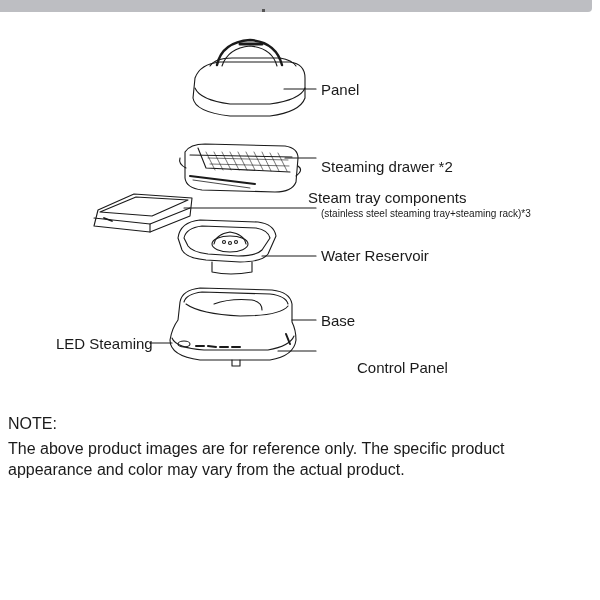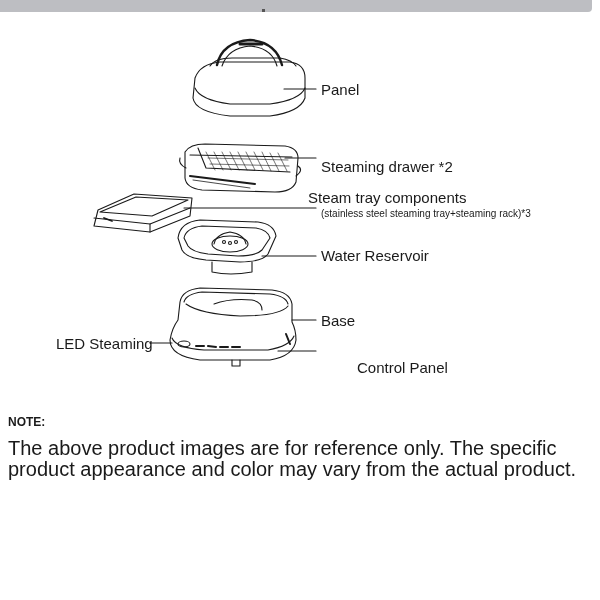--- a/index.html
+++ b/index.html
@@ -2,22 +2,22 @@
 <html><head>
   <meta charset="utf-8">
   <style>
     html, body { margin: 0; padding: 0; background: #ffffff; }
     body { width: 600px; height: 600px; position: relative; overflow: hidden; font-family: "Liberation Sans", sans-serif; color: #1a1a1a; }
     .top-bar { position: absolute; left: 0; top: 0; width: 592px; height: 12px; background: #bdbec2; border-bottom-right-radius: 4px; }
     .top-bar-mark { position: absolute; left: 262px; top: 9px; width: 3px; height: 3px; background: #555; }
     .diagram { position: absolute; left: 0; top: 0; width: 600px; height: 400px; }
     .label { position: absolute; font-size: 15px; white-space: nowrap; line-height: 1; }
     .label.small { font-size: 10px; }
-    .note-title { position: absolute; left: 8px; top: 415px; font-size: 12px; font-weight: bold; }
-    .note-body { position: absolute; left: 8px; top: 438px; width: 580px; font-size: 20px; line-height: 21px; }
+    .note-title { position: absolute; left: 8px; top: 415px; font-size: 16px; }
+    .note-body { position: absolute; left: 8px; top: 438px; width: 580px; font-size: 16px; line-height: 21px; }
   </style>
 </head>
 <body>
 
 <div class="top-bar">
   <span class="top-bar-mark"></span>
 </div>
 
 <svg class="diagram" viewBox="0 0 600 400" xmlns="http://www.w3.org/2000/svg" fill="none" stroke="#1a1a1a" stroke-width="1.1" stroke-linejoin="round" stroke-linecap="round">
 

